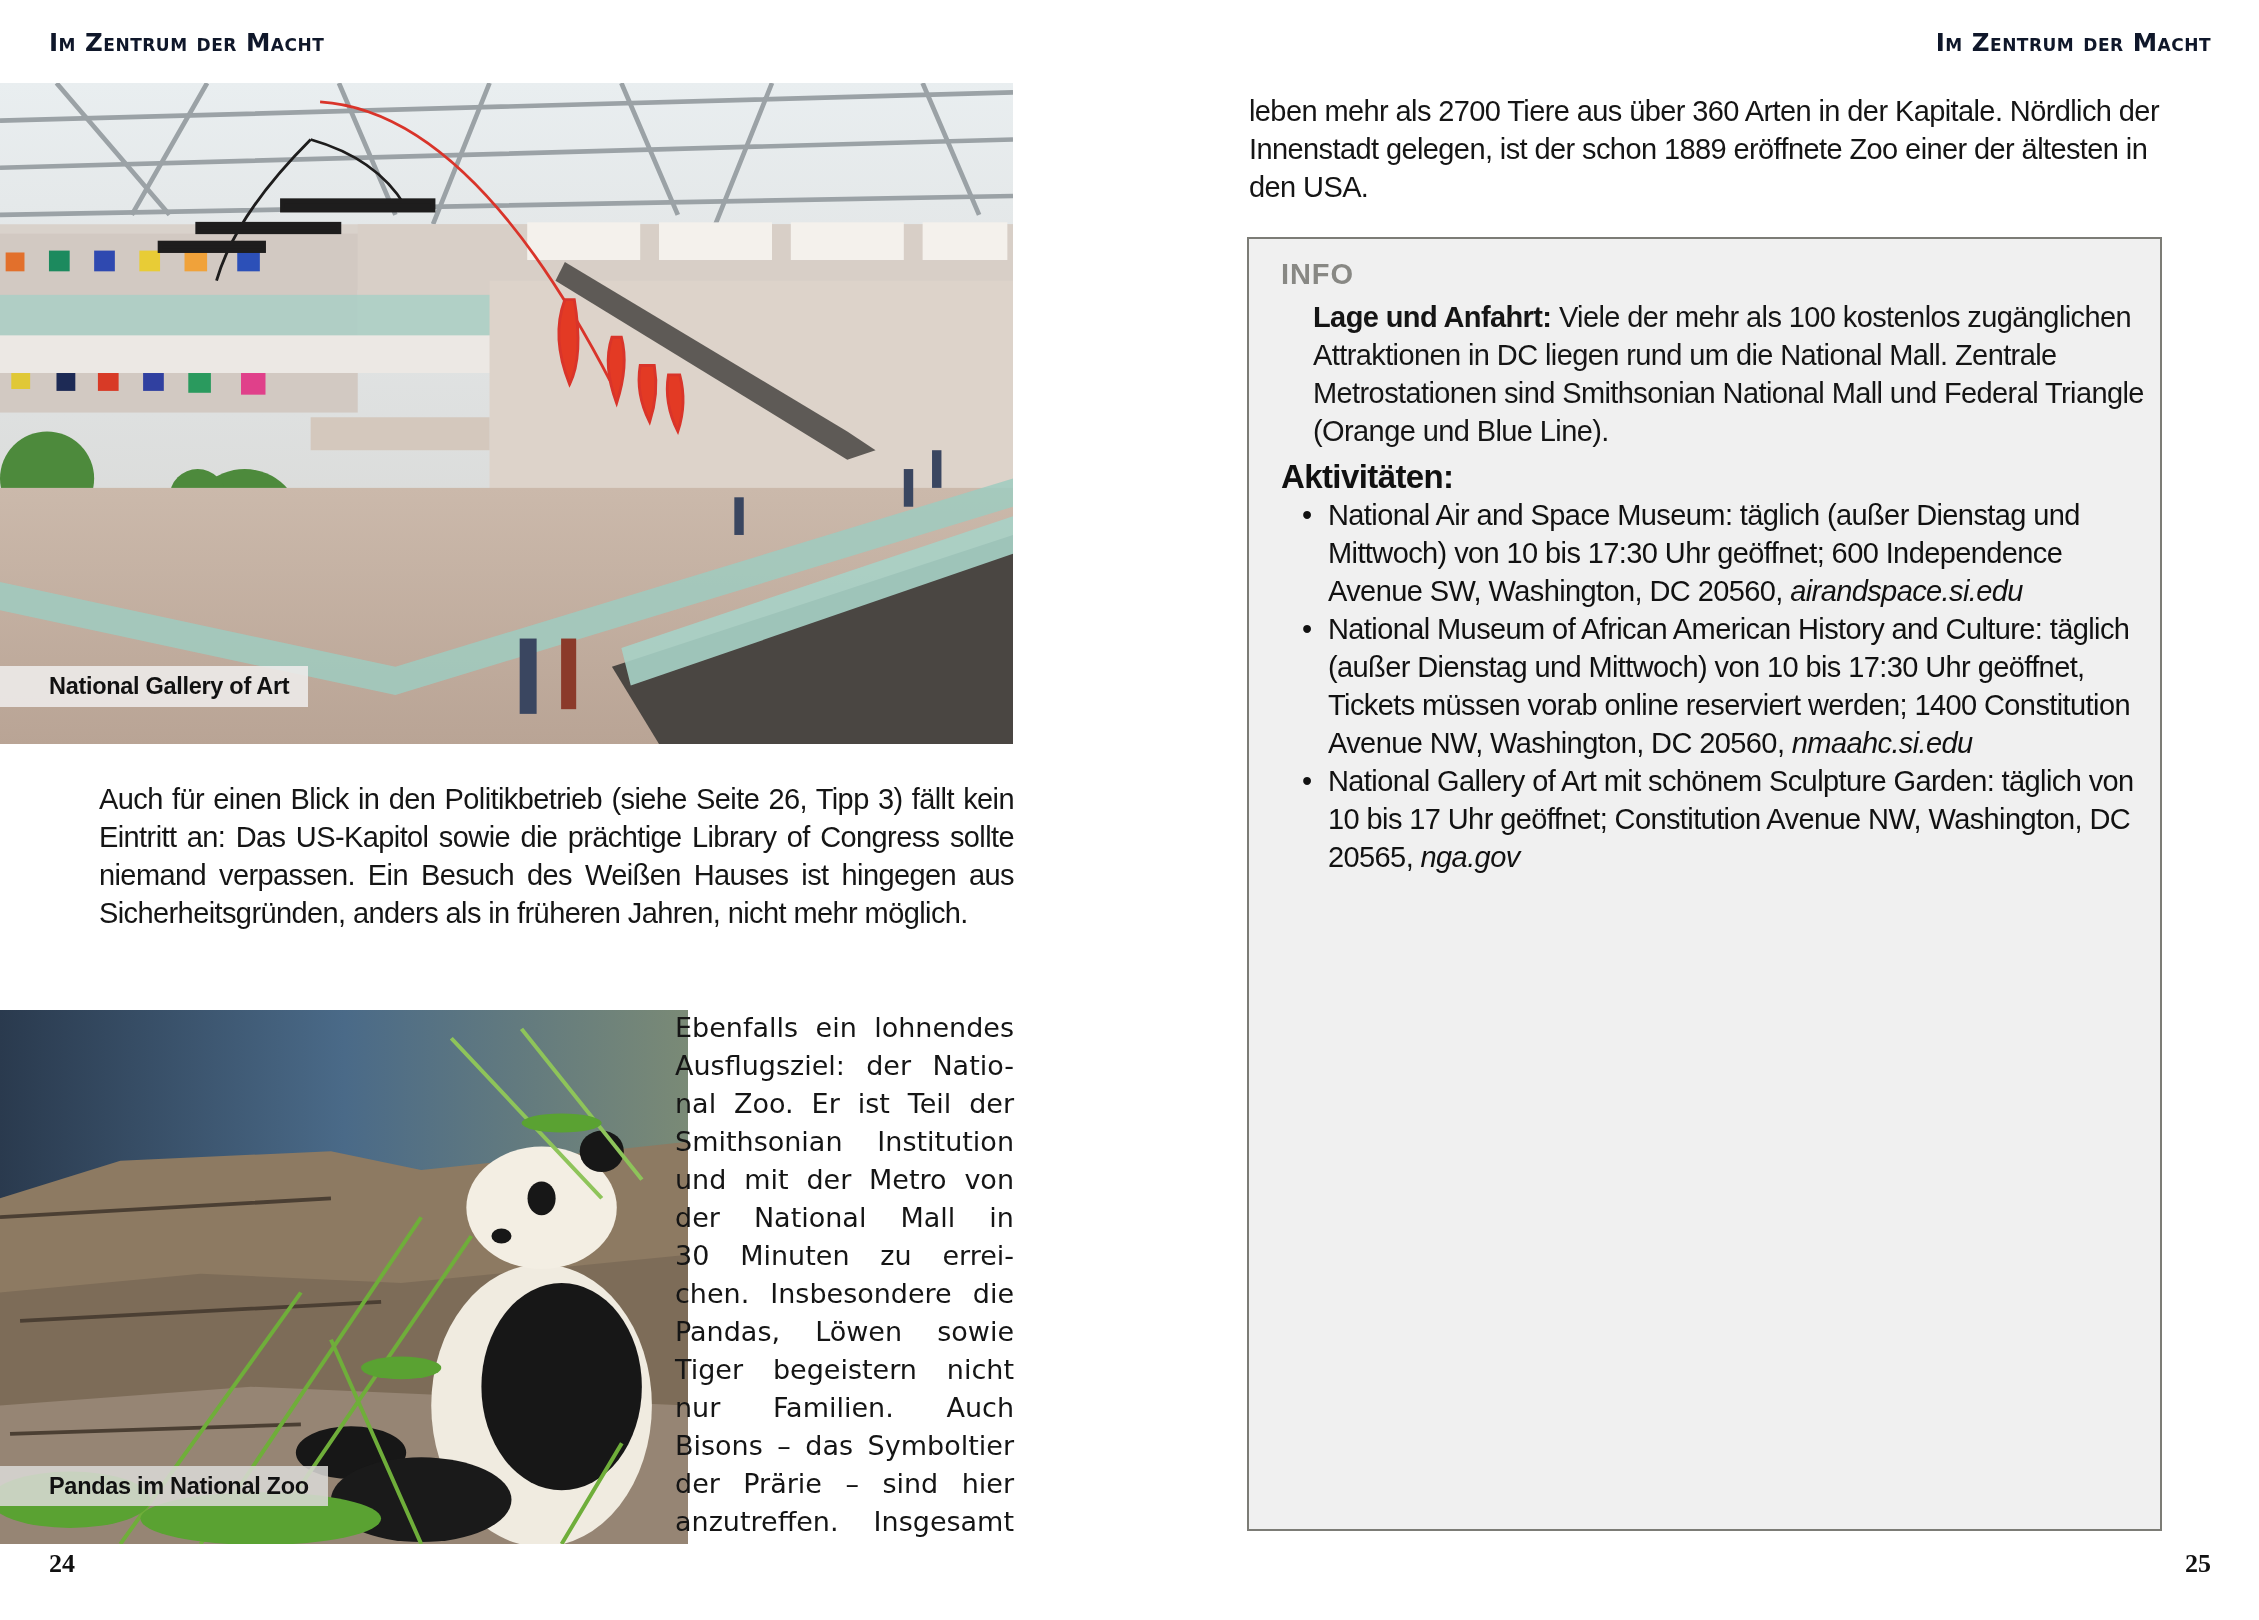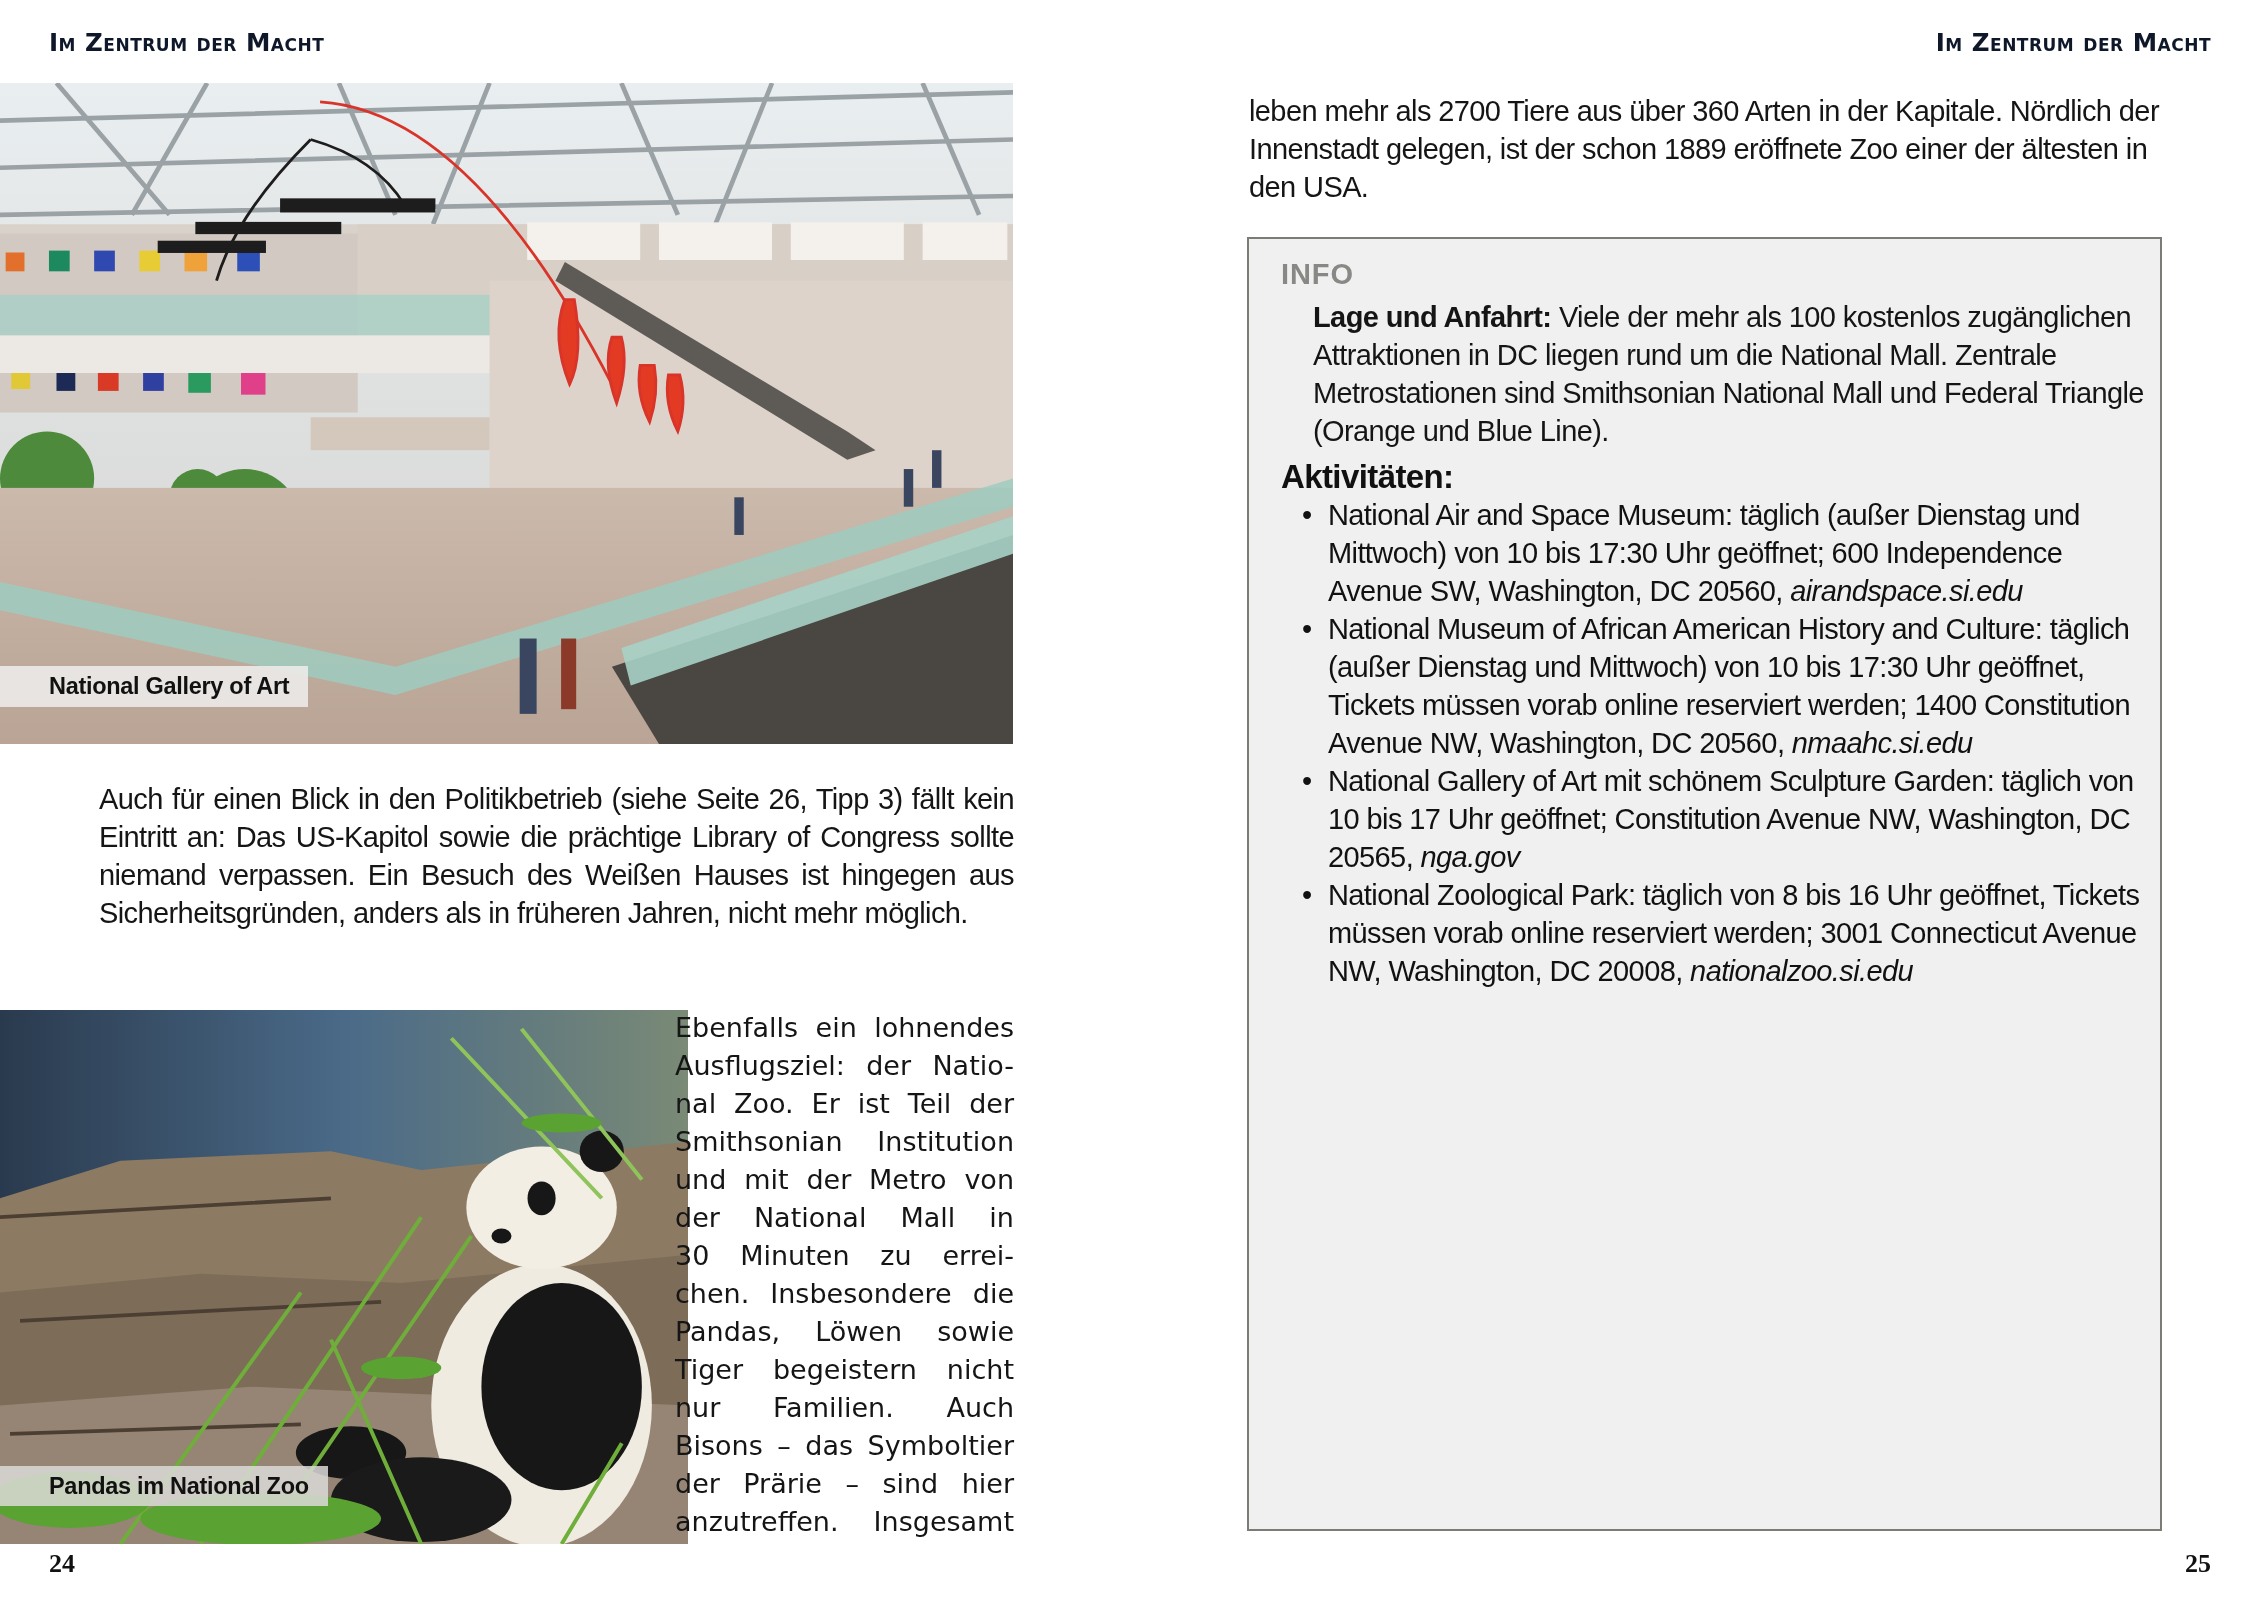--- a/index.html
+++ b/index.html
@@ -225,18 +225,17 @@
 <div class="body-text" id="para-cont">leben mehr als 2700 Tiere aus über 360 Arten in der Kapitale. Nördlich der Innenstadt gelegen, ist der schon 1889 eröffnete Zoo einer der ältesten in den USA.</div>
 
 <div class="info-box">
   <div class="info-title">INFO</div>
   <div class="info-lage"><b>Lage und Anfahrt:</b><span> Viele der mehr als 100 kostenlos zugänglichen Attraktionen in DC liegen rund um die National Mall. Zentrale Metrostationen sind Smithsonian National Mall und Federal Triangle (Orange und Blue Line).</span></div>
   <div class="info-akt">Aktivitäten:</div>
   <ul class="info-list" id="info-list">
       <li><span>National Air and Space Museum: täglich (außer Dienstag und Mittwoch) von 10 bis 17:30 Uhr geöffnet; 600 Independence Avenue SW, Washington, DC 20560, </span><i>airandspace.si.edu</i></li>
       <li><span>National Museum of African American History and Culture: täglich (außer Dienstag und Mittwoch) von 10 bis 17:30 Uhr geöffnet, Tickets müssen vorab online reserviert werden; 1400 Constitution Avenue NW, Washington, DC 20560, </span><i>nmaahc.si.edu</i></li>
       <li><span>National Gallery of Art mit schönem Sculpture Garden: täglich von 10 bis 17 Uhr geöffnet; Constitution Avenue NW, Washington, DC 20565, </span><i>nga.gov</i></li>
-      <li><span>National Zoological Park: täglich von 8 bis 16 Uhr geöffnet, Tickets müssen vorab online reserviert werden; 3001 Connecticut Avenue NW, Washington, DC 20008, </span><i>nationalzoo.si.edu</i></li>
     </ul>
 </div>
 
 <div class="page-num" id="page-right">25</div>
 
 
 </body></html>

